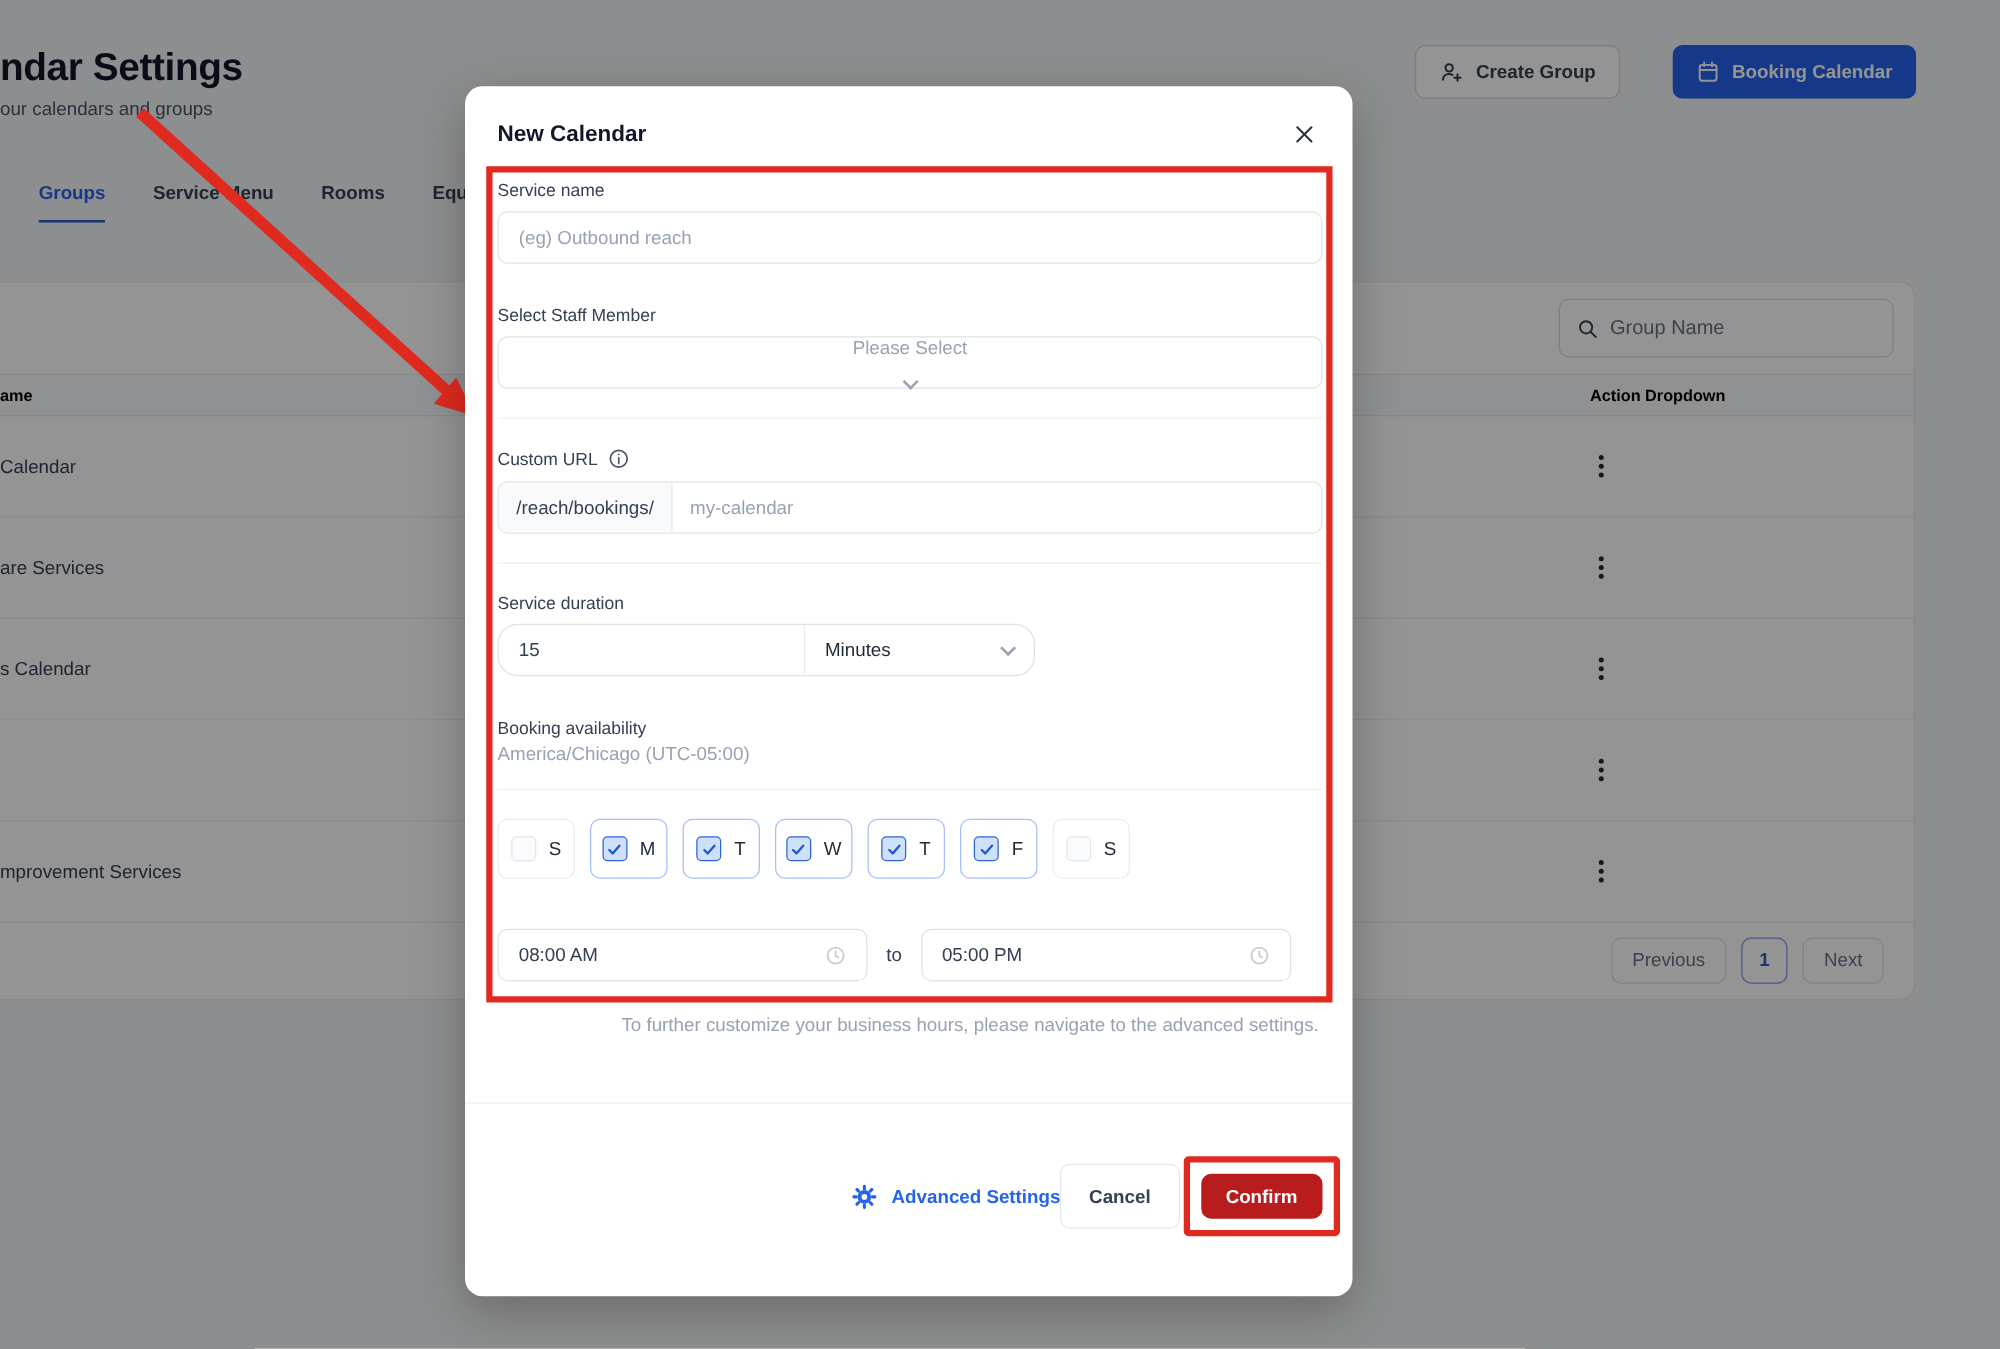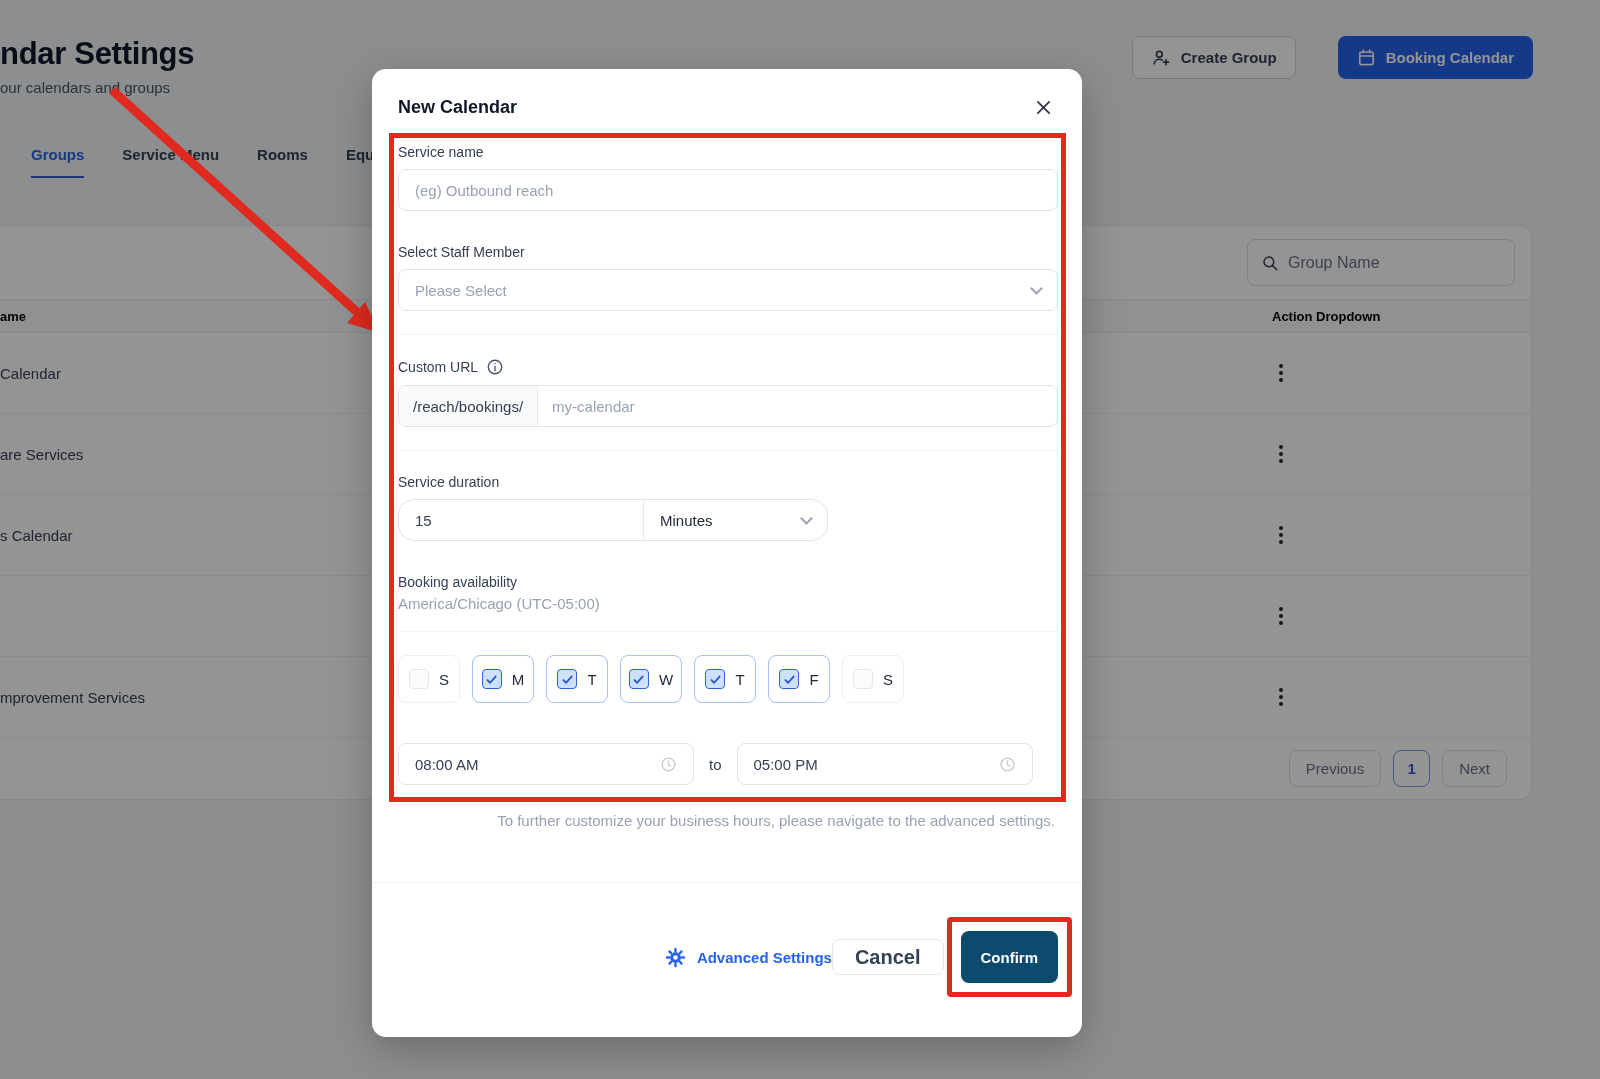--- a/index.html
+++ b/index.html
@@ -53,21 +53,21 @@
   .f-label { font-size:14px; color:#344054; margin-bottom:9px; }
   .input { height:42px; border:1px solid #dfe3e8; border-radius:8px; display:flex; align-items:center;
            padding:0 16px; font-size:15px; background:#fff; }
   .placeholder { color:#98a2b3; }
   .value { color:#344054; }
 
   .add-desc { display:flex; align-items:center; gap:12px; margin:30px 0 0 2px; color:#2563eb;
               font-size:15px; font-weight:600; cursor:pointer; }
 
   .sect-label { margin-top:33px; }
-  .select { justify-content:space-between; cursor:pointer; }
+  .select { justify-content:space-between; cursor:pointer;flex-direction:column; }
   .chev { width:9px; height:9px; border-right:2px solid #98a2b3; border-bottom:2px solid #98a2b3;
           transform:rotate(45deg); margin-top:-4px; }
   .divider { height:1px; background:#eef0f3; margin:23px 0; }
 
   .label-row { display:flex; align-items:center; gap:8px; margin-bottom:9px; }
   .label-row .f-label { margin-bottom:0; }
   .url-group { display:flex; border:1px solid #dfe3e8; border-radius:8px; height:42px; overflow:hidden; }
   .url-prefix { background:#f9fafb; border-right:1px solid #e7eaee; display:flex; align-items:center;
                 padding:0 14px; font-size:15px; color:#344054; }
   .url-input { flex:1; display:flex; align-items:center; padding:0 14px; font-size:15px; }
@@ -91,24 +91,24 @@
 
   .time-row { display:flex; align-items:center; gap:15px; margin-top:40px; }
   .time-input { width:296px; justify-content:space-between; }
   .to-label { font-size:15px; color:#344054; }
 
   .note { font-size:15px; color:#98a2b3; margin:10px 27px 0;text-align:right; }
   .m-divider { height:1px; background:#eef0f3; margin:53px 0 0; }
   .m-footer { flex:1; display:flex; align-items:center; justify-content:flex-end; padding:0 26px 6px; }
   .adv { display:flex; align-items:center; gap:11px; color:#2563eb; font-size:15px; font-weight:600; cursor:pointer; }
   .foot-right { display:flex; align-items:center; }
-  .btn-cancel { height:36px; padding:0 22px; border:1px solid #e4e7ec; border-radius:8px; background:#fff;
-                font-size:20px; font-weight:600; color:#344054; cursor:pointer; }
+  .btn-cancel { height:52px; padding:0 22px; border:1px solid #e4e7ec; border-radius:8px; background:#fff;
+                font-size:15px; font-weight:600; color:#344054; cursor:pointer; }
   .confirm-wrap { border:5px solid #e02a1f; border-radius:4px; padding:9px; margin-left:3px; margin-right:-16px; }
-  .btn-confirm { height:52px; padding:0 20px; border:none; border-radius:8px; background:#0c4a6e; color:#fff;
+  .btn-confirm { height:36px; padding:0 20px; border:none; border-radius:8px; background:#b91c1c; color:#fff;
                  font-size:15px; font-weight:700; cursor:pointer; }
 </style>
 </head>
 <body>
 
 <div class="page">
   <div class="page-title">ndar Settings</div>
   <div class="page-subtitle">our calendars and groups</div>
 
   <div class="hdr-actions">

